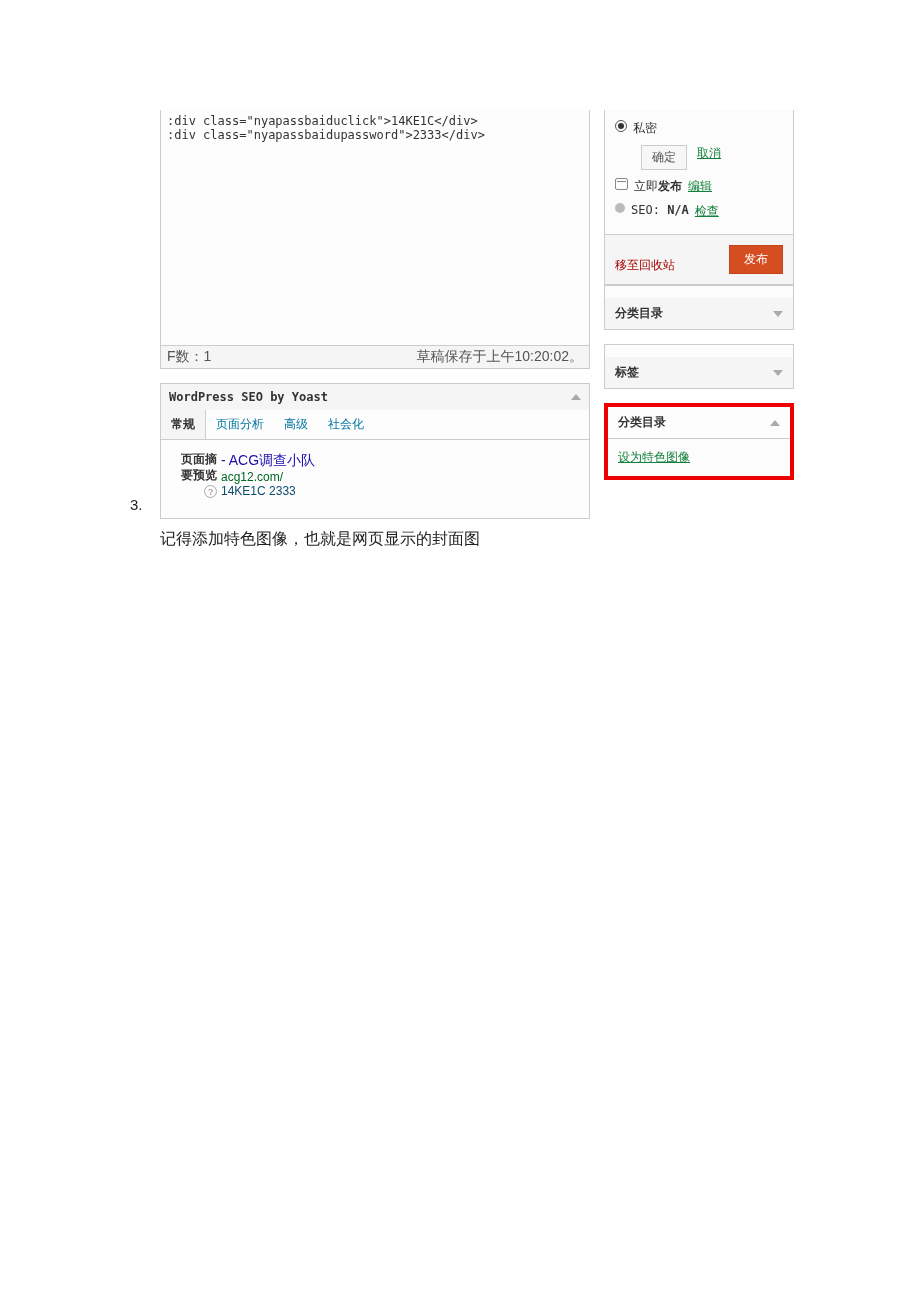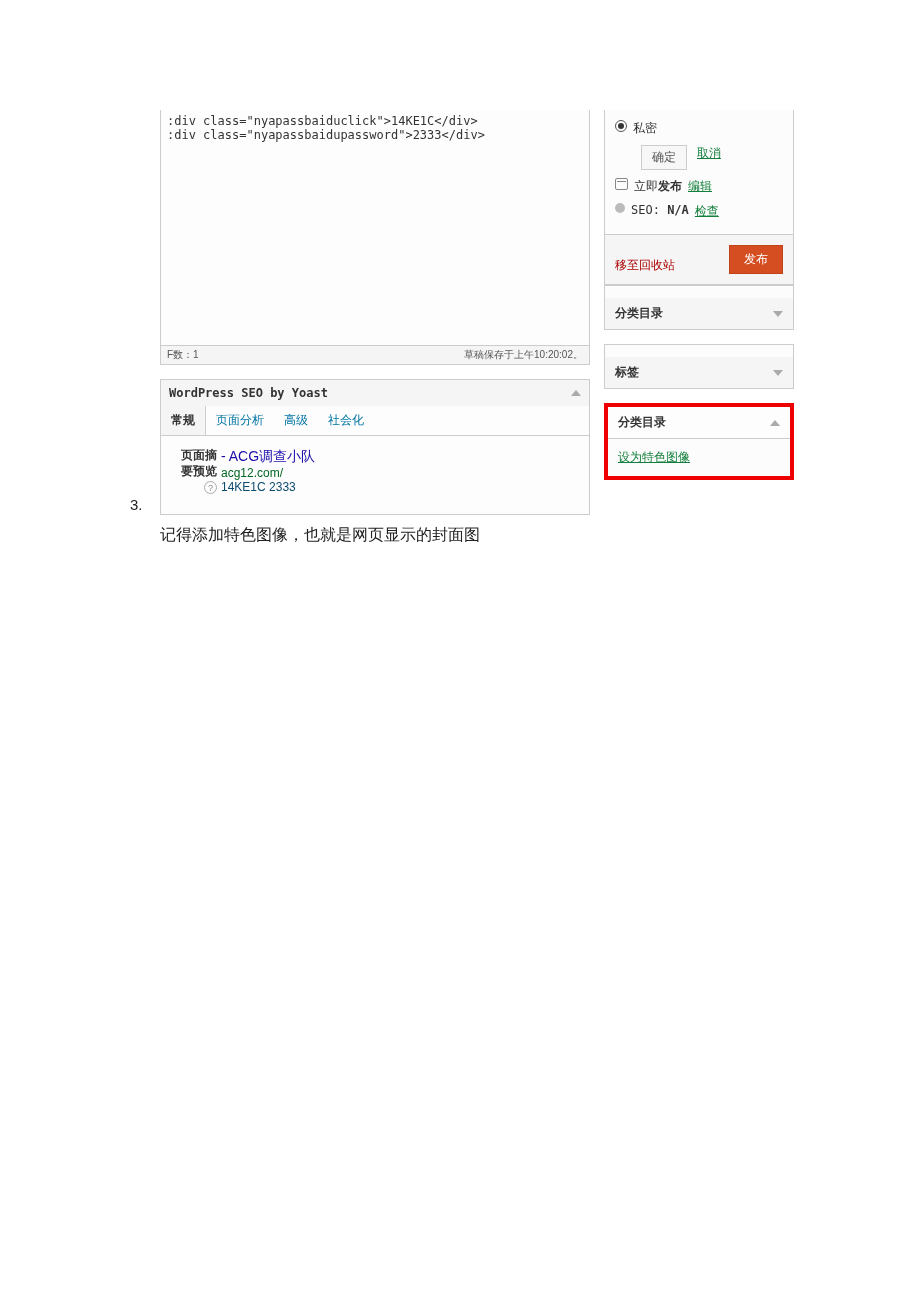--- a/index.html
+++ b/index.html
@@ -4,21 +4,21 @@
   <style>
     * { box-sizing: border-box; margin: 0; padding: 0; }
     body { font-family: "Microsoft YaHei", Arial, sans-serif; font-size: 12px; color: #333; background: #fff; }
     .container { width: 920px; padding-top: 110px; }
     .list-num { position: absolute; left: 130px; top: 496px; font-size: 15px; color: #222; }
     .main-area { display: flex; gap: 14px; padding-left: 160px; }
     .left-col { width: 430px; }
     .right-col { width: 190px; }
     .editor-box { border: 1px solid #ccc; background: #fdfdfd; height: 236px; padding: 4px 6px; font-family: Consolas, monospace; font-size: 12px; color: #333; overflow: hidden; border-top: 0; }
     .editor-box .code-line { white-space: pre; }
-    .editor-footer { border: 1px solid #ccc; border-top: 0; background: #f5f5f5; padding: 2px 6px; display: flex; justify-content: space-between; font-size: 10px; color: #555; }
+    .editor-footer { border: 1px solid #ccc; border-top: 0; background: #f5f5f5; padding: 2px 6px; display: flex; justify-content: space-between; font-size: 14px; color: #555; }
     .seo-panel { margin-top: 14px; border: 1px solid #ccc; }
     .seo-header { background: #f5f5f5; padding: 6px 8px; font-family: Consolas, monospace; font-size: 12px; font-weight: bold; color: #333; display: flex; justify-content: space-between; align-items: center; }
     .seo-tabs { display: flex; border-bottom: 1px solid #ccc; background: #fdfdfd; }
     .seo-tab { padding: 6px 10px; font-size: 12px; color: #0074a2; cursor: pointer; }
     .seo-tab.active { background: #f5f5f5; border-right: 1px solid #ccc; color: #333; font-weight: bold; }
     .seo-body { padding: 12px 10px 20px 10px; background: #fdfdfd; }
     .preview-row { display: flex; align-items: flex-end; gap: 4px; }
     .preview-label { width: 46px; font-size: 12px; font-weight: bold; text-align: right; line-height: 1.3; }
     .help-icon { display: inline-block; width: 13px; height: 13px; border: 1px solid #aaa; border-radius: 50%; font-size: 9px; text-align: center; line-height: 12px; color: #888; margin-top: 2px; }
     .preview-content { flex: 1; }

